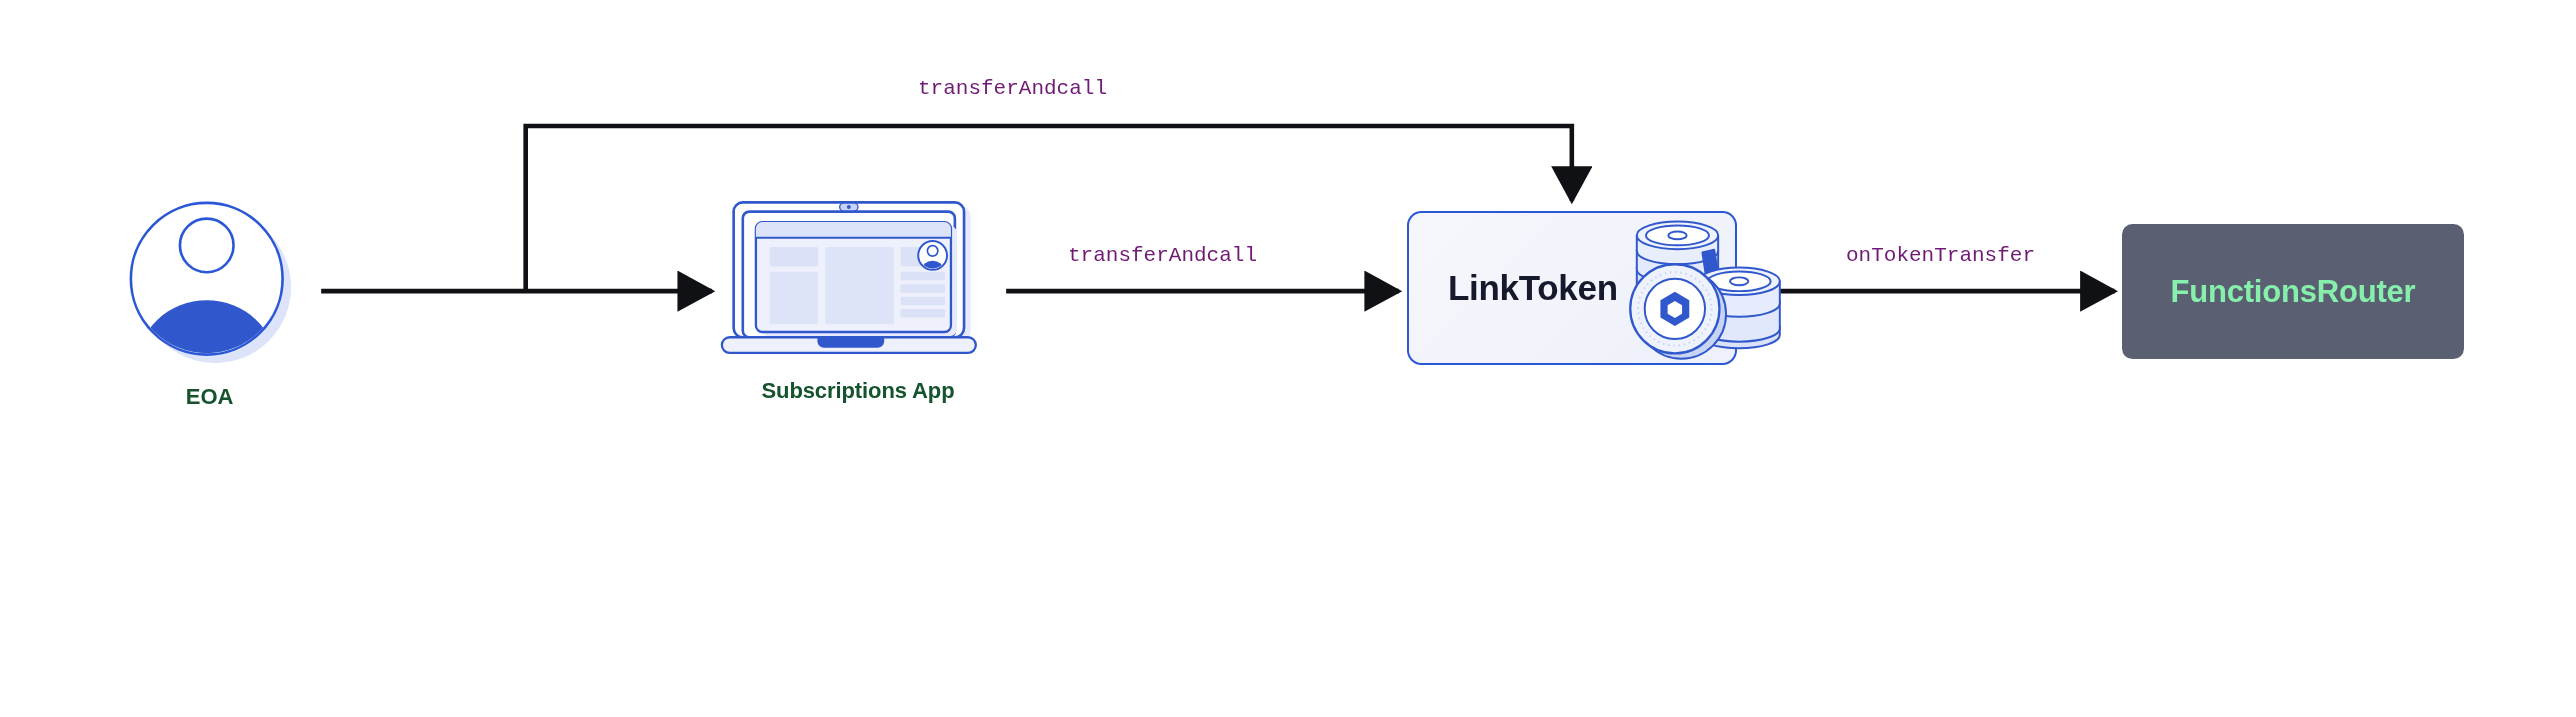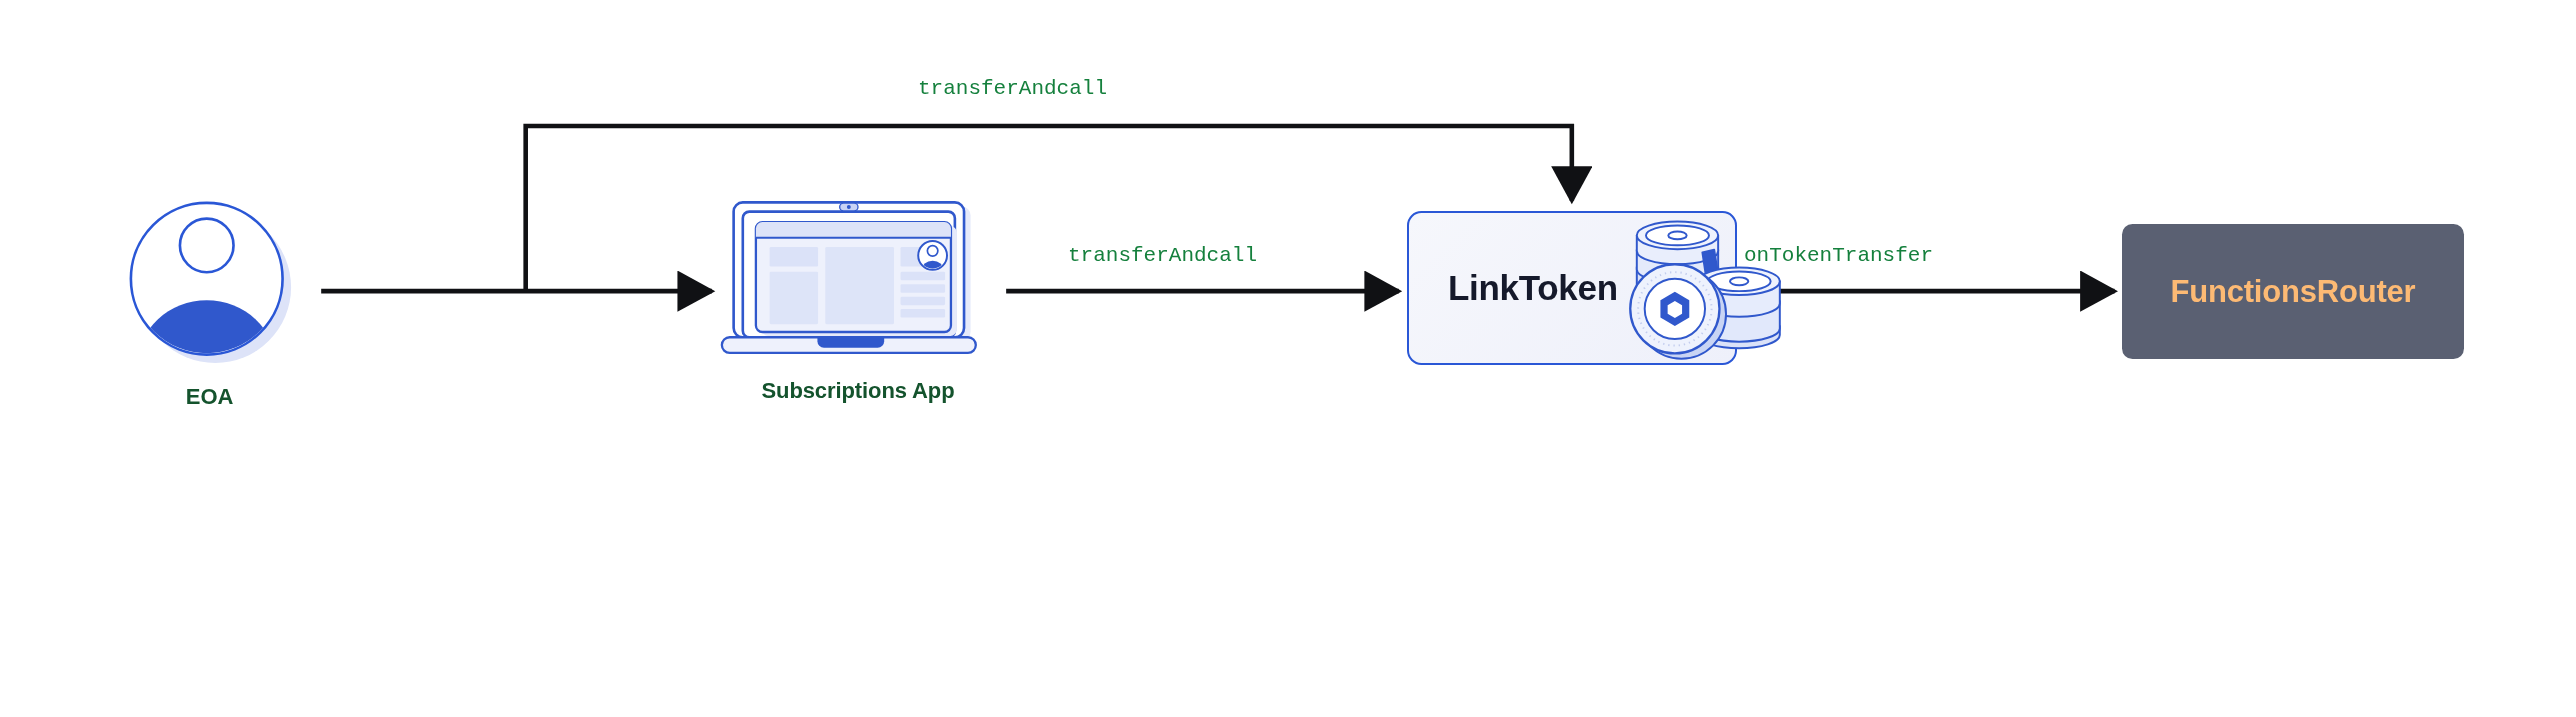--- a/index.html
+++ b/index.html
@@ -63,21 +63,21 @@
     width: 342px; height: 135px;
     border-radius: 10.5px;
     background: #5a6072;
     display: flex;
     align-items: center;
     justify-content: center;
   }
   #router-label {
     font-size: 31px;
     font-weight: 700;
-    color: #fdba74;
+    color: #86efac;
     letter-spacing: -0.2px;
     white-space: nowrap;
   }
   
   #doc-node { left: 2160px; top: 390px; width: 262px; }
   #doc-icon { position: relative; width: 105px; height: 131px; margin: 0 auto; }
   #doc-inner-label {
     position: absolute;
     left: 0; right: 0;
     top: 51px;
@@ -101,26 +101,26 @@
     font-weight: 700;
     color: #14532d;
     margin-top: 17px;
     letter-spacing: -0.1px;
   }
   
   .edge-label {
     position: absolute;
     font-family: "Liberation Mono", monospace;
     font-size: 21px;
-    color: #15803d;
+    color: #701a75;
     white-space: nowrap;
   }
   #edge-label-top   { left: 918px; top: 77px; }
   #edge-label-mid   { left: 1068px; top: 244px; }
-  #edge-label-right { left: 1744px; top: 244px; text-align: right; }
+  #edge-label-right { left: 1846px; top: 244px; text-align: right; }
   #edges { position: absolute; left: 0; top: 0; width: 2576px; height: 718px; }
 </style>
 </head>
 <body>
 
 <div id="stage">
 
   <svg id="edges" viewBox="0 0 3930 1095" width="2576" height="718" xmlns="http://www.w3.org/2000/svg">
     <defs>
       <marker id="arrow-right" viewBox="0 0 12 12" refX="10" refY="6" markerWidth="9" markerHeight="9" orient="auto-start-reverse">

